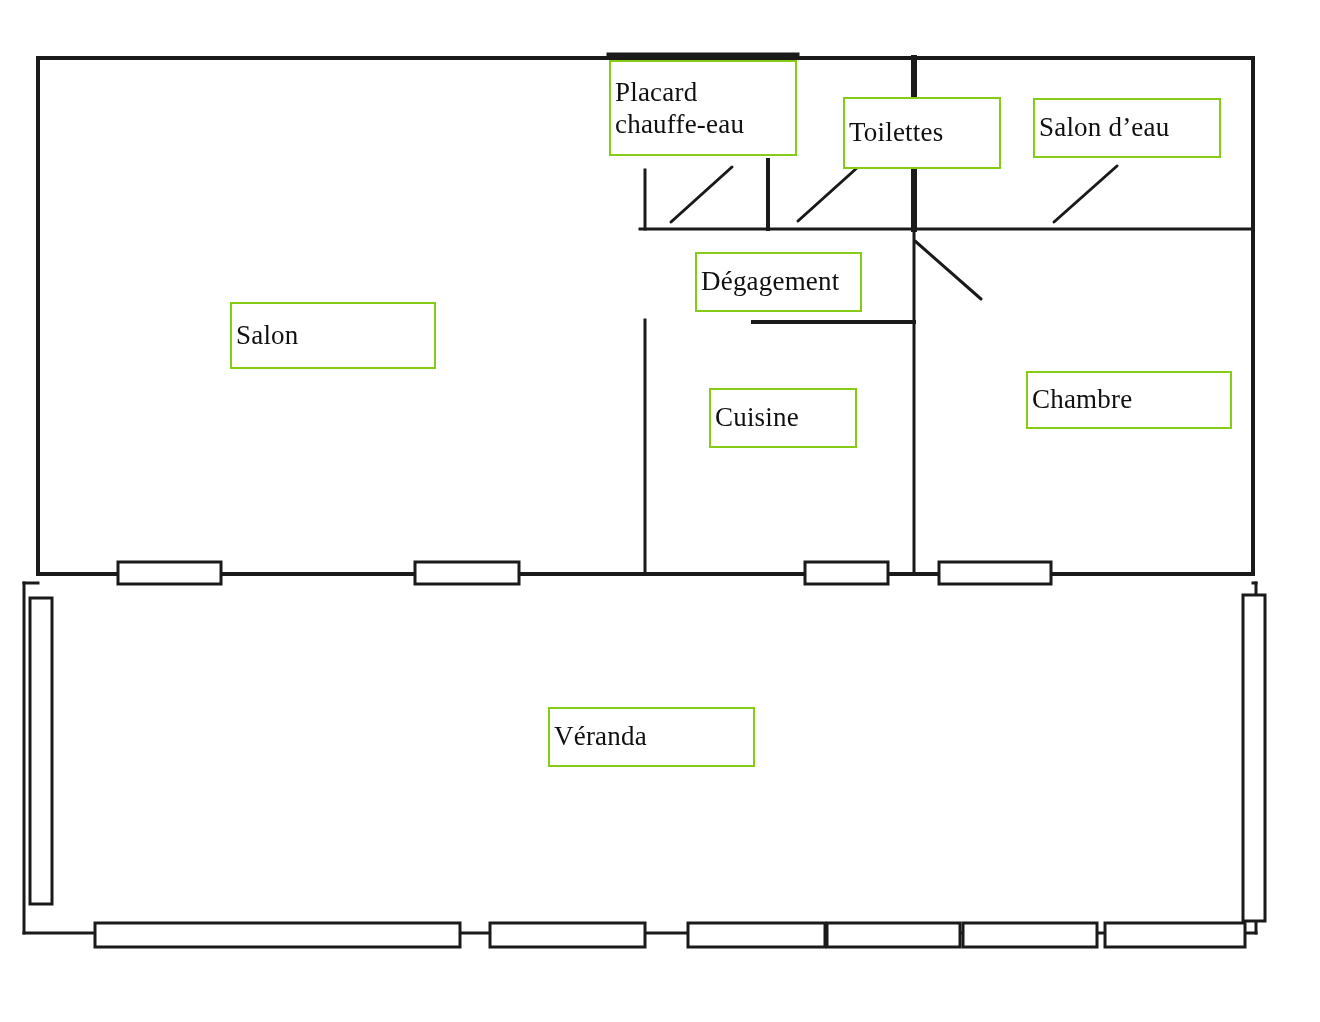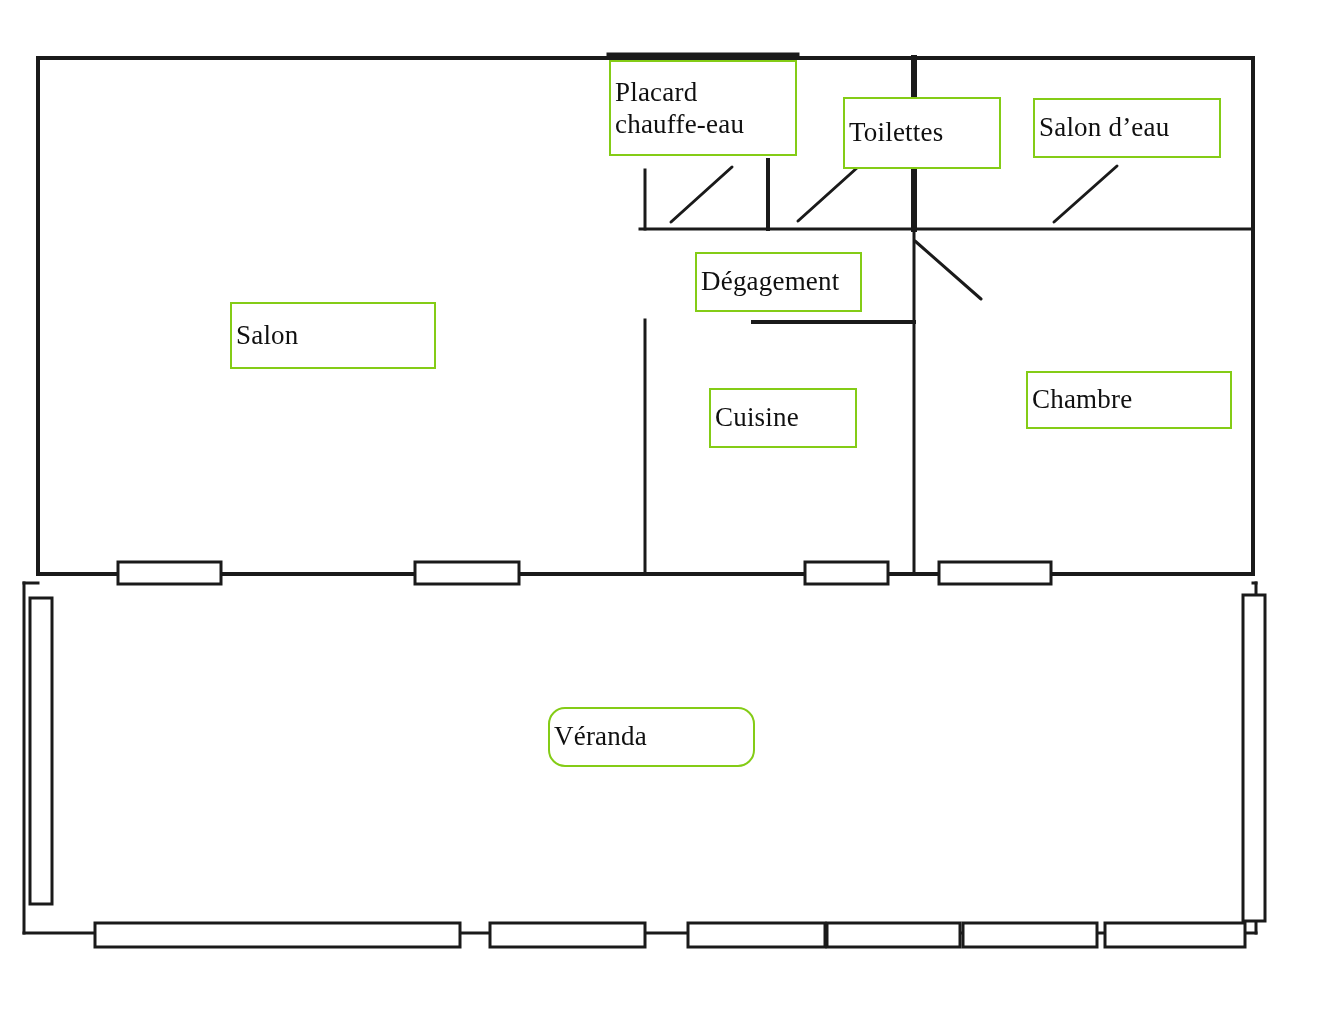--- a/index.html
+++ b/index.html
@@ -97,16 +97,16 @@
 
   <div id="labels-layer">
       <div class="room-label" style="left: 230px; top: 302px; width: 206px; height: 67px;">Salon</div>
       <div class="room-label two-line" style="left: 609px; top: 60px; width: 188px; height: 96px;">Placard
 chauffe-eau</div>
       <div class="room-label" style="left: 807px; top: 97px; width: 158px; height: 72px; margin-left: 36px;">Toilettes</div>
       <div class="room-label" style="left: 1033px; top: 98px; width: 188px; height: 60px;">Salon d’eau</div>
       <div class="room-label" style="left: 695px; top: 252px; width: 167px; height: 60px; font-family: Liberation Serif, serif;">Dégagement</div>
       <div class="room-label" style="left: 709px; top: 388px; width: 148px; height: 60px;">Cuisine</div>
       <div class="room-label" style="left: 982px; top: 371px; width: 206px; height: 58px; margin-left: 44px;">Chambre</div>
-      <div class="room-label" style="left: 548px; top: 707px; width: 207px; height: 60px; border-radius: 17px;">Véranda</div>
+      <div class="room-label" style="left: 548px; top: 707px; width: 207px; height: 60px;">Véranda</div>
     </div>
 
 </div>
 
 </body></html>

